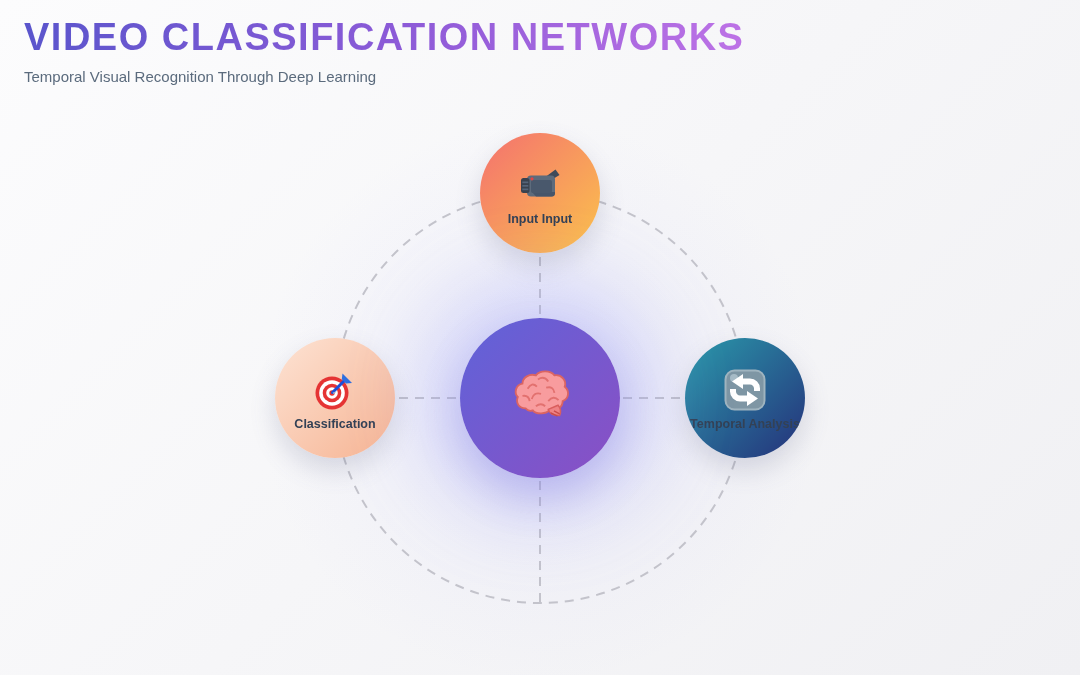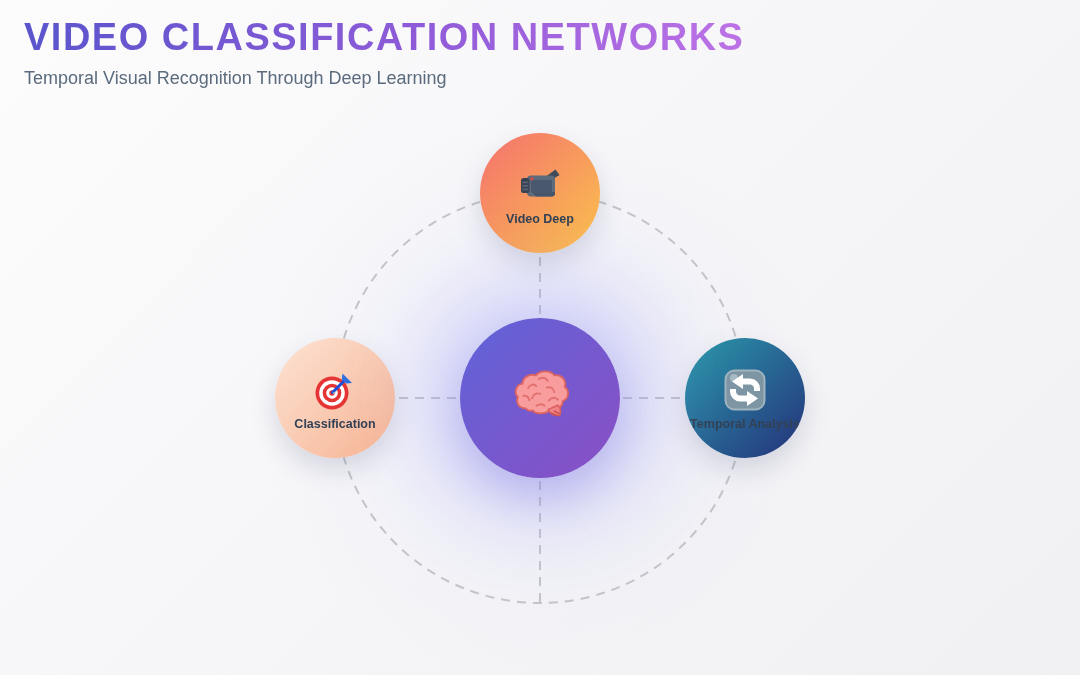--- a/index.html
+++ b/index.html
@@ -23,21 +23,21 @@
     background: linear-gradient(90deg,
       var(--title-gradient-start, #5a55cc) 0%,
       var(--title-gradient-mid,   #8f5bd8) 55%,
       var(--title-gradient-end,   #bd72e6) 100%);
     -webkit-background-clip: text;
     background-clip: text;
     -webkit-text-fill-color: transparent;
   }
   .subtitle {
     margin-top: 9px;
-    font-size: 18px;
+    font-size: 15px;
     color: var(--subtitle-text, #5b6b7d);
   }
 
   
   .diagram { position: absolute; left: 0; top: 0; width: 1080px; height: 675px; }
 
   .connectors { position: absolute; left: 260px; top: 118px; z-index: 0; }
   .connectors .dash {
     fill: none;
     stroke: var(--dashed-line, #c3c3cb);
@@ -121,21 +121,21 @@
       <path d="M28 17 L39.5 8.5 L43.5 14 L32 21 Z" fill="#3f4a5a"></path>
       <rect x="11" y="14.5" width="28" height="21" rx="4" fill="#5d6b7c"></rect>
       <path d="M16 31 L39 31 L39 33 A3 3 0 0 1 36 35.5 L20 35.5 Z" fill="#46556a"></path>
       <rect x="15" y="19" width="21" height="13" rx="2" fill="#49586c"></rect>
       <rect x="5" y="17" width="8.5" height="15" rx="2.5" fill="#39424f"></rect>
       <rect x="6.3" y="20.5" width="6" height="1.7" fill="#55657a"></rect>
       <rect x="6.3" y="24" width="6" height="1.7" fill="#55657a"></rect>
       <rect x="6.3" y="27.5" width="6" height="1.7" fill="#55657a"></rect>
       <circle cx="16" cy="17.8" r="1.6" fill="#e04444"></circle>
     </svg>
-    <div class="label">Video Deep</div>
+    <div class="label">Input Input</div>
   </div>
 
   <div class="node outer node-left">
     <svg class="icon" width="48" height="48" viewBox="0 0 48 48">
       <circle cx="21" cy="27" r="16.5" fill="#e53434"></circle>
       <circle cx="21" cy="27" r="12.8" fill="#ffffff"></circle>
       <circle cx="21" cy="27" r="9.3" fill="#e53434"></circle>
       <circle cx="21" cy="27" r="5.8" fill="#ffffff"></circle>
       <circle cx="21" cy="27" r="2.7" fill="#e53434"></circle>
       <path d="M21.5 26.5 L33.5 14.5" stroke="#1d4ed8" stroke-width="3" stroke-linecap="round"></path>

